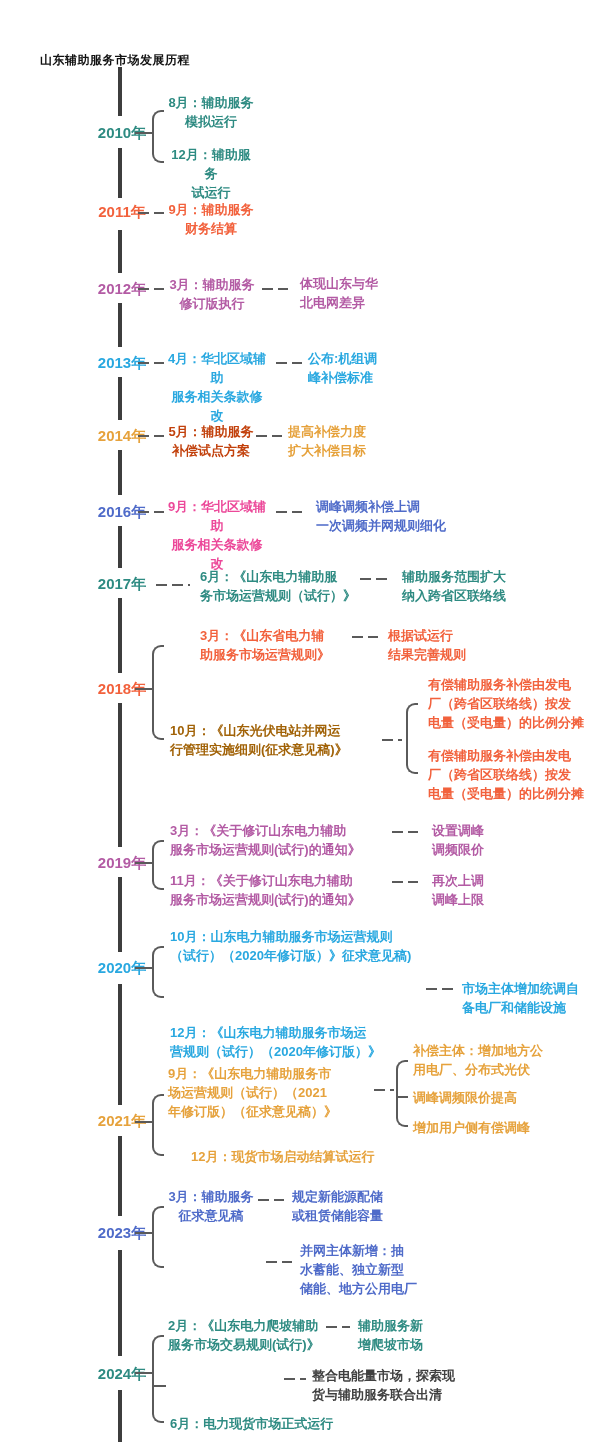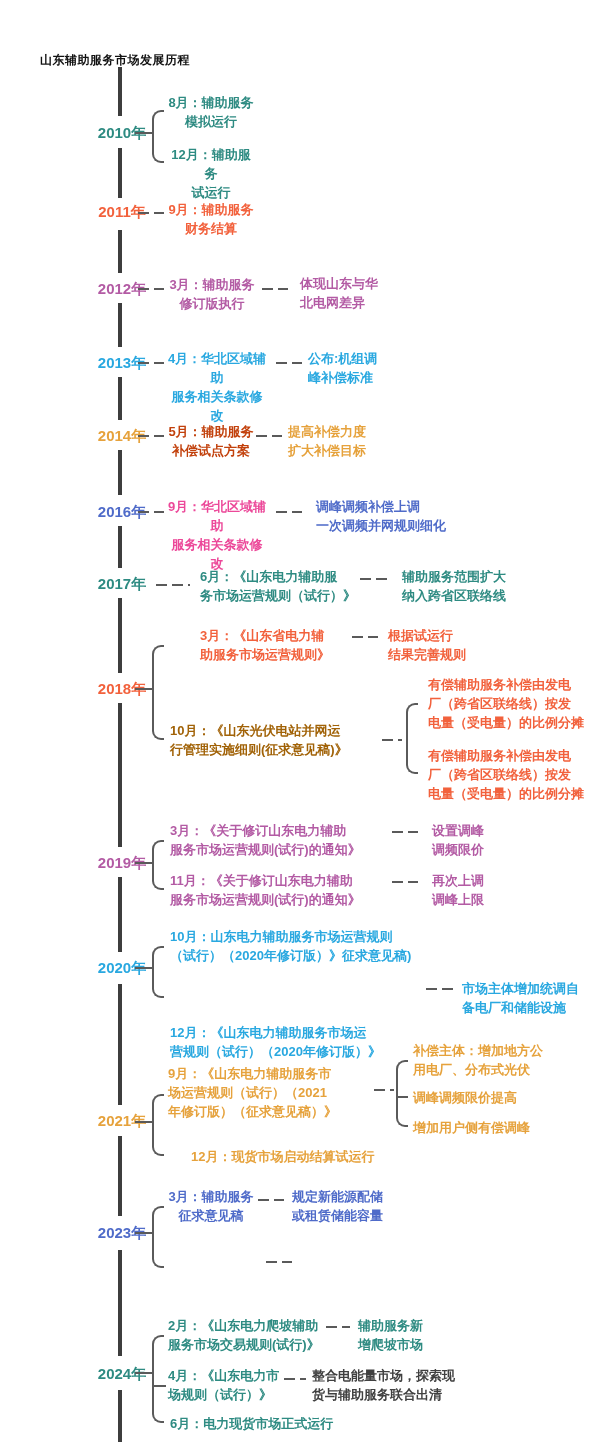--- a/index.html
+++ b/index.html
@@ -180,30 +180,31 @@
 
   <div class="hl" style="left:135px;top:1232px;width:17px"></div>
   <div class="bt" style="left:152px;top:1206px;height:27px"></div>
   <div class="bb" style="left:152px;top:1233px;height:35px"></div>
   <div class="ev ctr" style="left: 166px; top: 1187px; width: 90px; color: rgb(79, 107, 201);">3月：辅助服务
 征求意见稿</div>
   <div class="dash" style="left:258px;top:1199px;width:26px"></div>
   <div class="desc" style="left: 292px; top: 1187px; color: rgb(79, 107, 201);">规定新能源配储
 或租赁储能容量</div>
   <div class="dash" style="left:266px;top:1261px;width:26px"></div>
+  <div class="desc" style="left: 300px; top: 1241px; color: rgb(79, 107, 201);">并网主体新增：抽
+水蓄能、独立新型
+储能、地方公用电厂</div>
 
   <div class="hl" style="left:135px;top:1372px;width:17px"></div>
   <div class="bt" style="left:152px;top:1335px;height:38px"></div>
   <div class="bb" style="left:152px;top:1373px;height:50px"></div>
   <div class="hl" style="left:154px;top:1385px;width:12px"></div>
   <div class="ev" style="left: 168px; top: 1316px; color: rgb(46, 139, 130);">2月：《山东电力爬坡辅助
 服务市场交易规则(试行)》</div>
   <div class="dash" style="left:326px;top:1326px;width:24px"></div>
   <div class="desc" style="left: 358px; top: 1316px; color: rgb(46, 139, 130);">辅助服务新
 增爬坡市场</div>
-  <div class="ev" style="left: 168px; top: 1366px; color: rgb(46, 139, 130);">4月：《山东电力市
-场规则（试行）》</div>
   <div class="dash" style="left:284px;top:1378px;width:22px"></div>
   <div class="desc" style="left: 312px; top: 1366px; color: #404040;">整合电能量市场，探索现
 货与辅助服务联合出清</div>
   <div class="ev" style="left: 170px; top: 1414px; color: rgb(46, 139, 130);">6月：电力现货市场正式运行</div>
 
 </div>
 
 </body></html>

